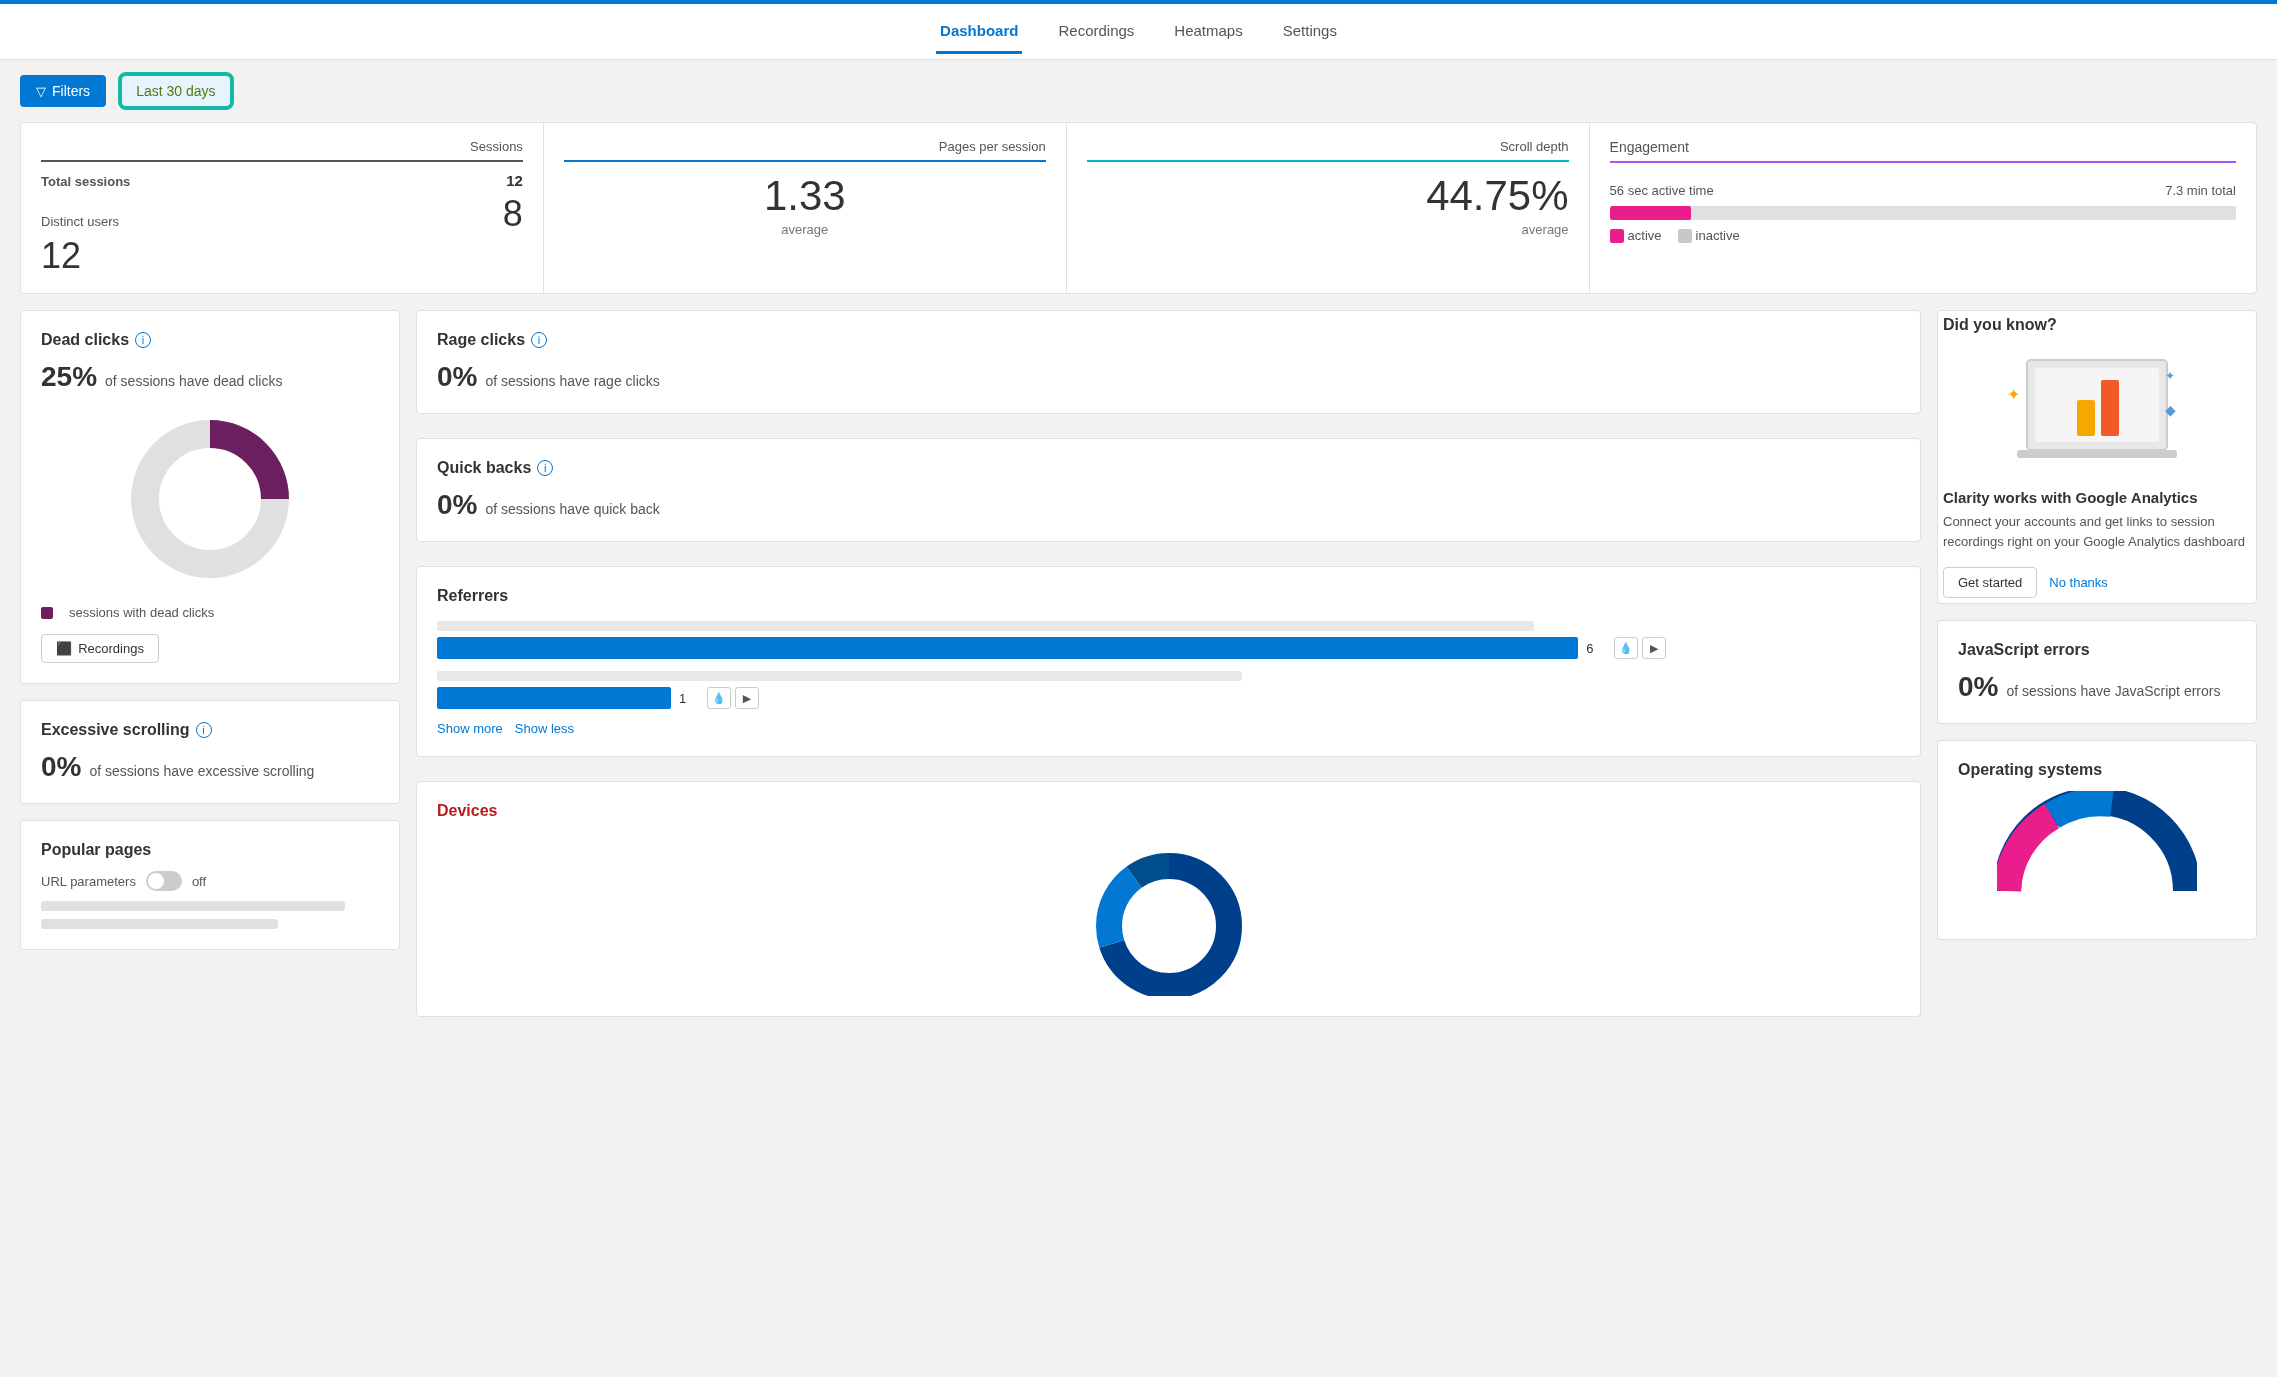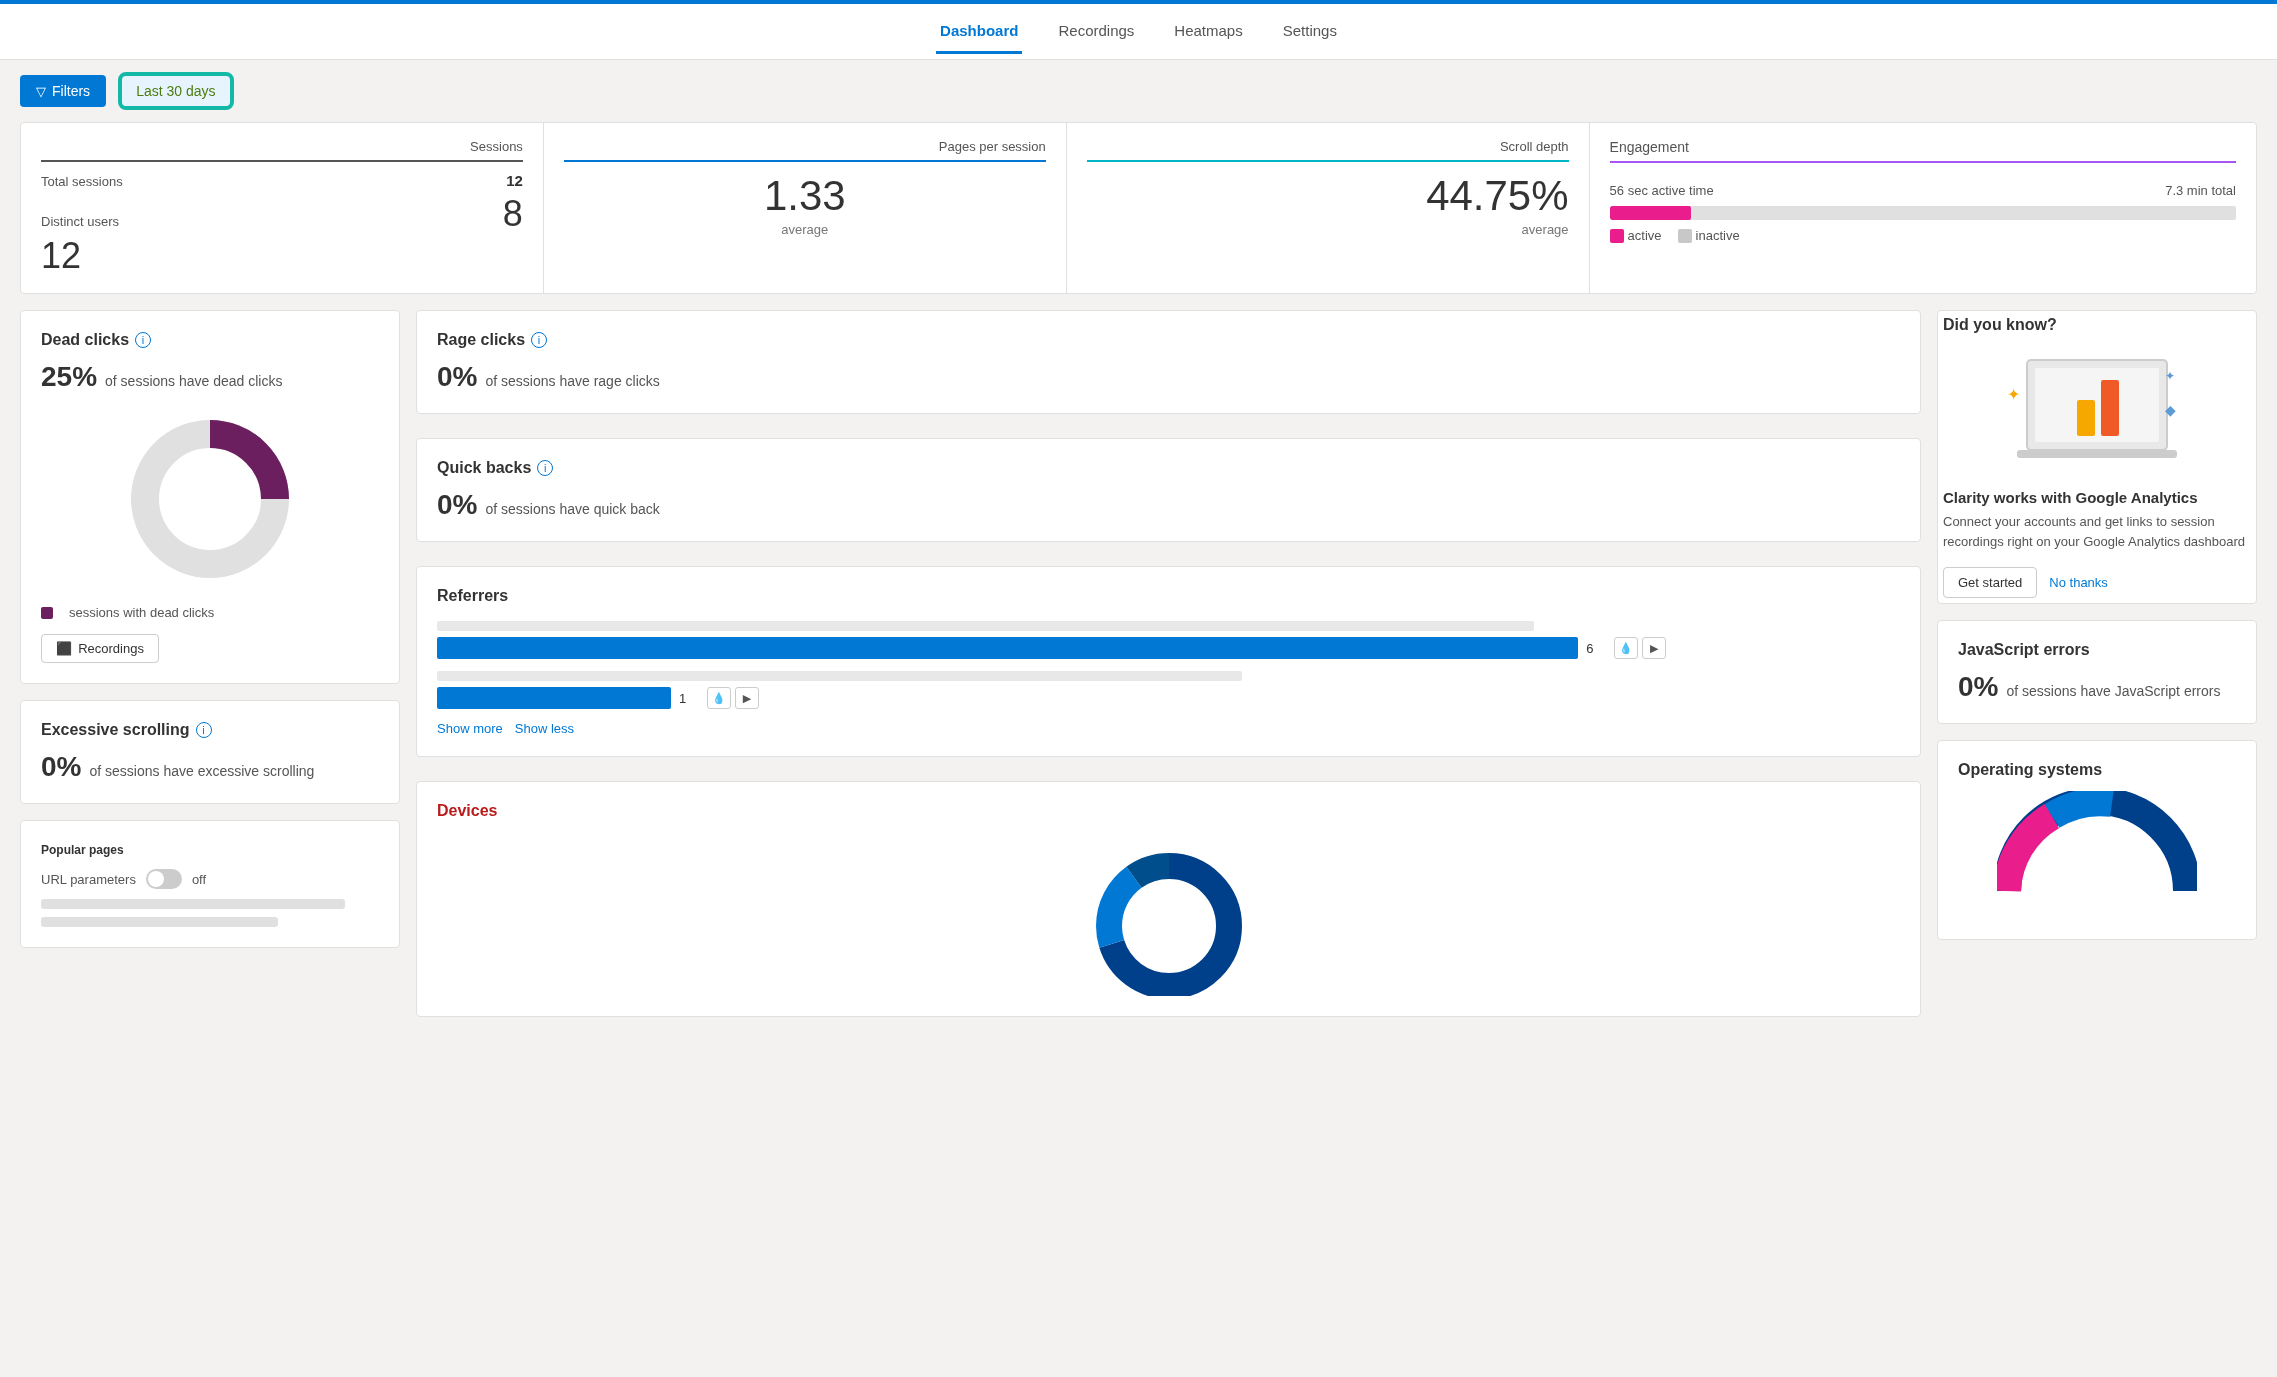--- a/index.html
+++ b/index.html
@@ -25,21 +25,21 @@
     <span>Filters</span>
   </button>
   <button style="background:#e8f4fd;color:#4d7c0f;border:4px solid #14b8a6;padding:7px 14px;border-radius:8px;cursor:pointer;font-size:14px;">Last 30 days</button>
 </div>
 
 <div style="display:flex;background:#fff;margin:0 20px 16px 20px;border-radius:4px;border:1px solid #e0e0e0;overflow:hidden;">
 
   <div style="flex:1;padding:16px 20px;border-right:1px solid #e0e0e0;">
     <div style="text-align:right;font-size:13px;color:#555;border-bottom:2px solid #555;padding-bottom:6px;margin-bottom:10px;">Sessions</div>
     <div style="display:flex;justify-content:space-between;align-items:baseline;">
-      <span style="font-size:13px;color:#555;">Total sessions</span>
+      <span style="font-size:13px;color:#555;font-weight:bold;">Total sessions</span>
       <span style="font-size:15px;font-weight:600;">12</span>
     </div>
     <div style="display:flex;justify-content:space-between;align-items:baseline;margin-top:4px;">
       <span style="font-size:13px;color:#555;">Distinct users</span>
       <span style="font-size:36px;font-weight:300;">8</span>
     </div>
     <div style="font-size:36px;font-weight:300;">12</div>
   </div>
 
   <div style="flex:1;padding:16px 20px;border-right:1px solid #e0e0e0;">
@@ -114,21 +114,21 @@
         <span style="width:16px;height:16px;border-radius:50%;border:1.5px solid #0078d4;display:inline-flex;align-items:center;justify-content:center;font-size:11px;color:#0078d4;cursor:pointer;">i</span>
       </div>
       <div style="display:flex;align-items:baseline;">
         <span style="font-size:28px;font-weight:700;color:#333;">0%</span>
         <span style="font-size:14px;color:#555;margin-left:8px;">of sessions have excessive scrolling</span>
       </div>
     </div>
 
     <div style="background:#fff;border:1px solid #e0e0e0;border-radius:4px;padding:20px;">
       <div style="margin-bottom:12px;">
-        <span style="font-size:12px;font-weight:600;color:#333;text-align:center;">Popular pages</span>
+        <span style="font-size:16px;font-weight:600;color:#333;text-align:center;">Popular pages</span>
       </div>
       <div style="display:flex;align-items:center;gap:10px;font-size:13px;color:#555;margin-bottom:10px;">
         <span>URL parameters</span>
         <div style="width:36px;height:20px;background:#ccc;border-radius:10px;position:relative;cursor:pointer;">
           <div style="width:16px;height:16px;background:#fff;border-radius:50%;position:absolute;top:2px;left:2px;"></div>
         </div>
         <span>off</span>
       </div>
       <div style="height:10px;background:#e0e0e0;border-radius:3px;margin-top:6px;width:90%;"></div>
       <div style="height:10px;background:#e0e0e0;border-radius:3px;margin-top:8px;width:70%;"></div>

